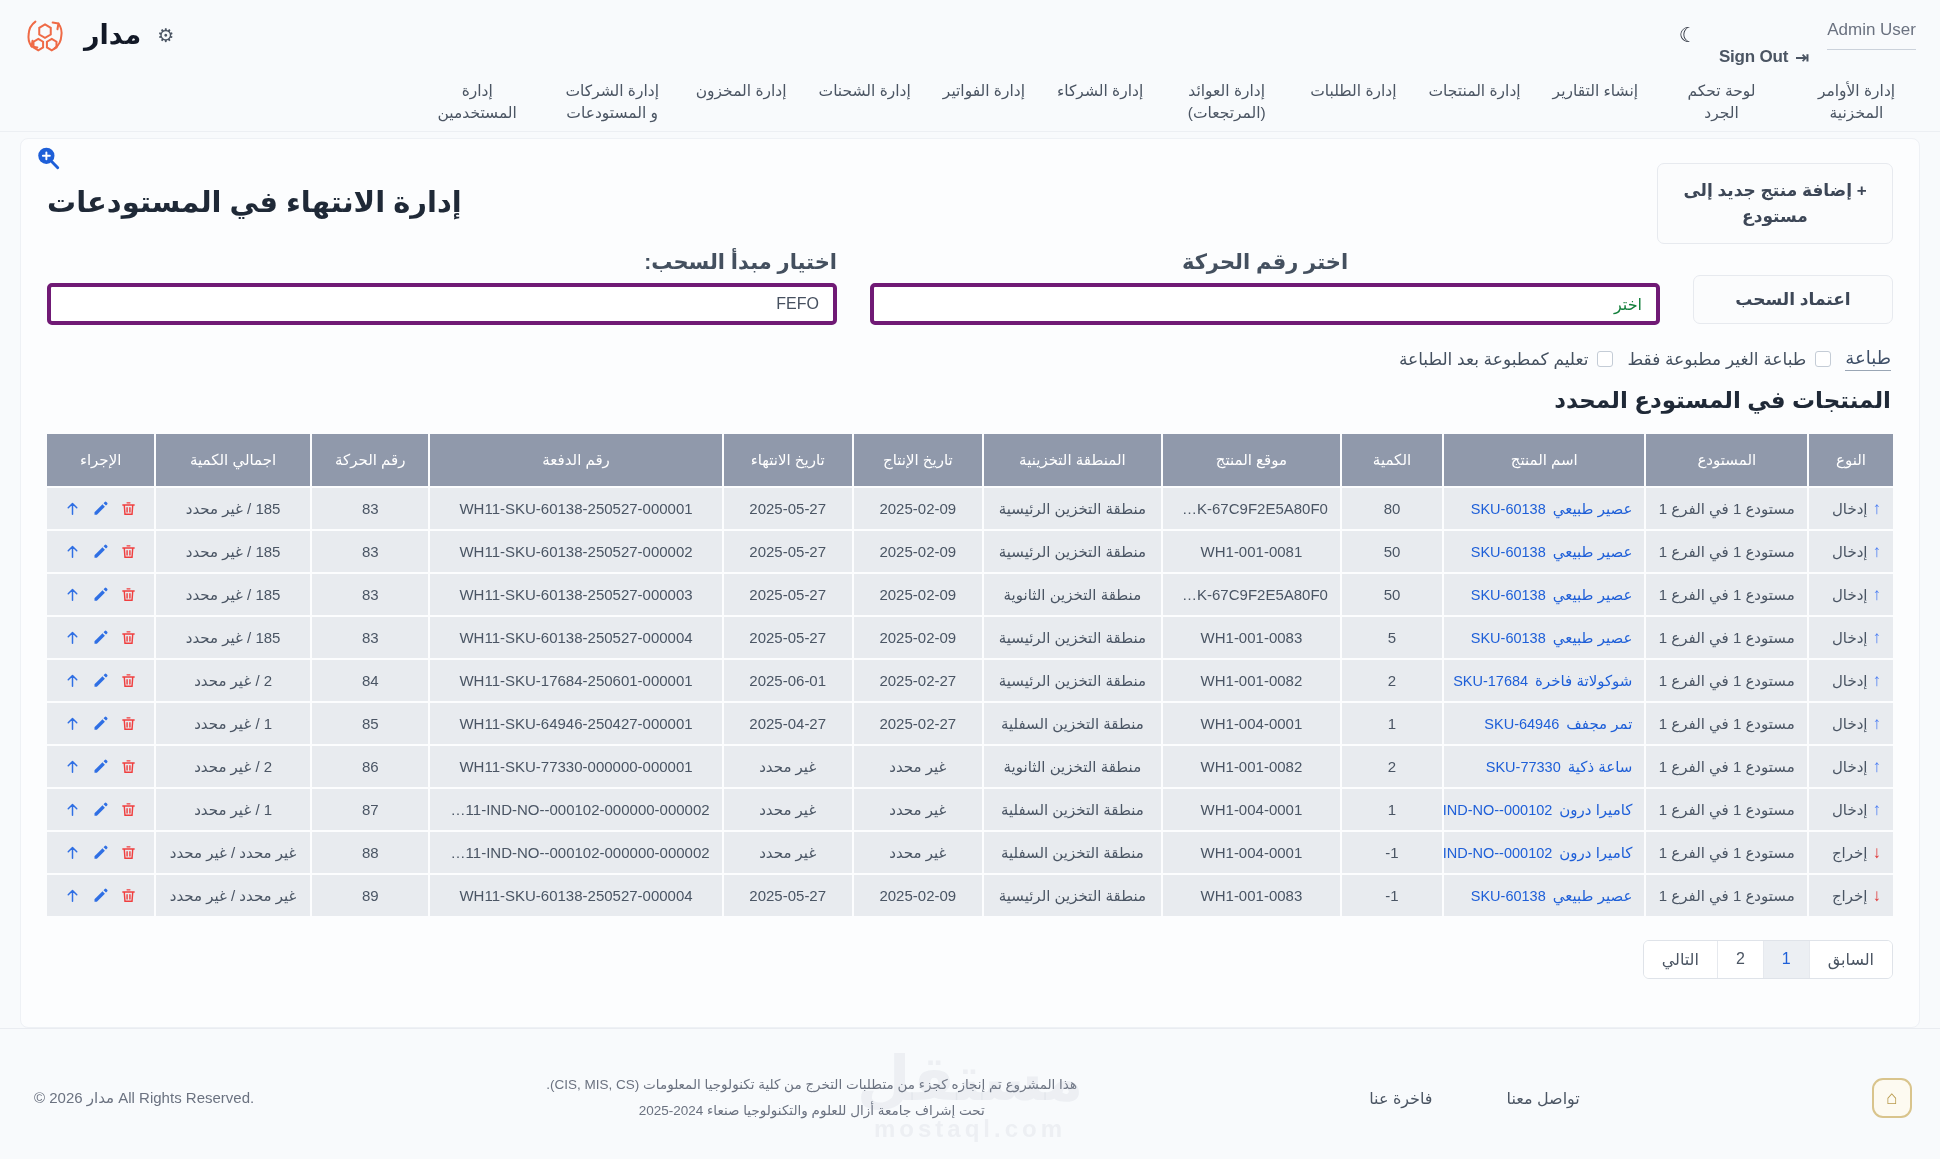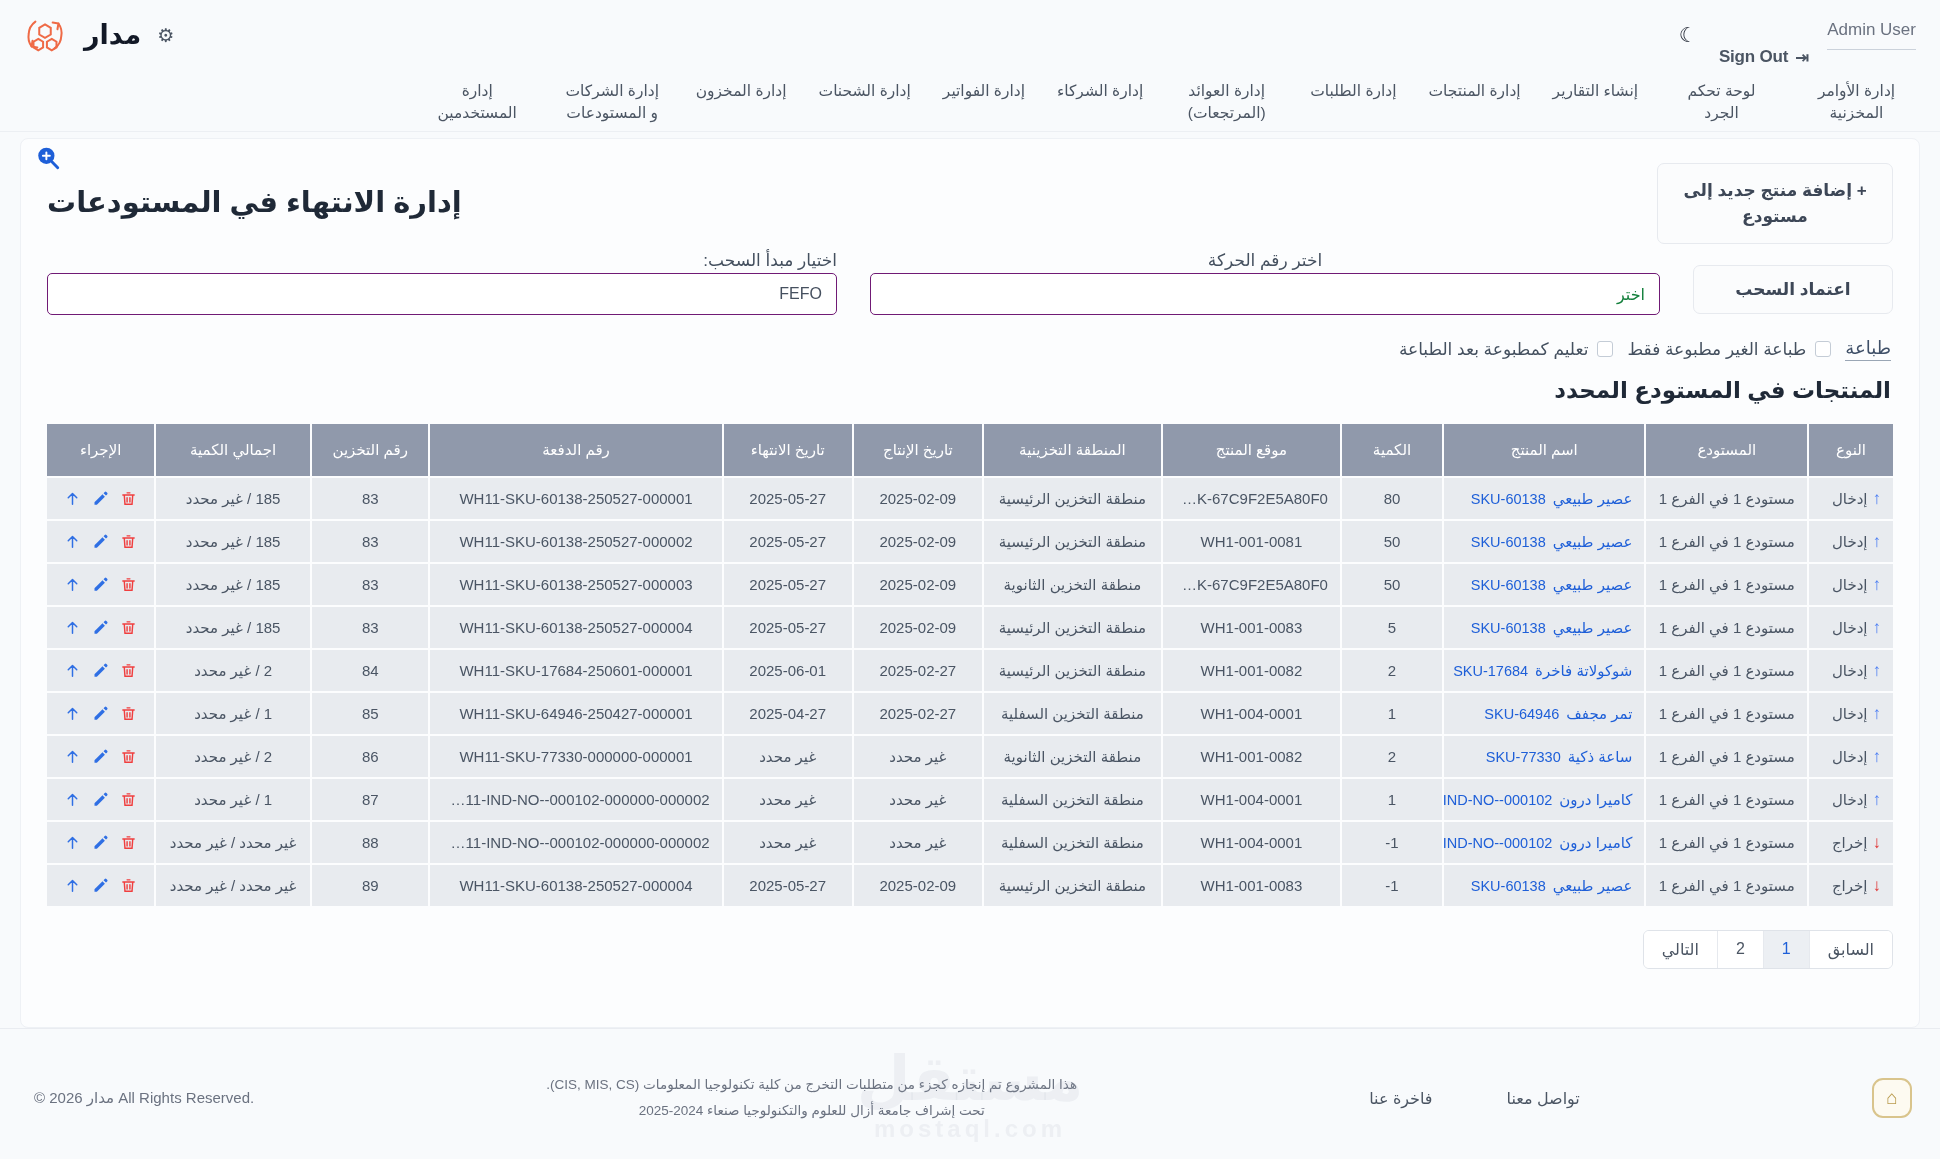--- a/index.html
+++ b/index.html
@@ -129,32 +129,33 @@
   
   .form-row {
     display: flex;
     align-items: flex-end;
     justify-content: space-between;
     padding: 6px 14px 0 14px;
     gap: 18px;
   }
   .field { flex: 0 0 auto; }
   .field-label {
-    font-size: 17px;
+    font-size: 21px;
     color: #44505f;
-    margin-bottom: 2px;
+    margin-bottom: 9px;
     display: block;
+    font-weight: bold;
   }
   .field.f-principle { width: 790px; }
   .field.f-movement  { width: 790px; text-align: center; }
   .field.f-movement .field-label { text-align: center; }
   .select-box {
     height: 42px;
     background: #ffffff;
-    border: 1px solid #701a75;
+    border: 4px solid #701a75;
     border-radius: 5px;
     font-size: 16px;
     color: #46505f;
     display: flex;
     align-items: center;
     padding: 0 14px;
     cursor: pointer;
   }
   .select-box.placeholder { color: #15803d; justify-content: flex-start; }
   .btn-approve {
@@ -424,21 +425,21 @@
           <tr>
             <th class="c-type">النوع</th>
             <th class="c-wh">المستودع</th>
             <th class="c-pname">اسم المنتج</th>
             <th class="c-qty">الكمية</th>
             <th class="c-loc">موقع المنتج</th>
             <th class="c-zone">المنطقة التخزينية</th>
             <th class="c-prod">تاريخ الإنتاج</th>
             <th class="c-exp">تاريخ الانتهاء</th>
             <th class="c-batch">رقم الدفعة</th>
-            <th class="c-mov">رقم التخزين</th>
+            <th class="c-mov">رقم الحركة</th>
             <th class="c-total">اجمالي الكمية</th>
             <th class="c-act">الإجراء</th>
           </tr>
         </thead>
         <tbody id="table-body">
             <tr>
               <td class="t-type">
                 <span class="type-cell">
                   <span class="arrow-in">↑</span>
                   <span class="type-txt">إدخال</span>

